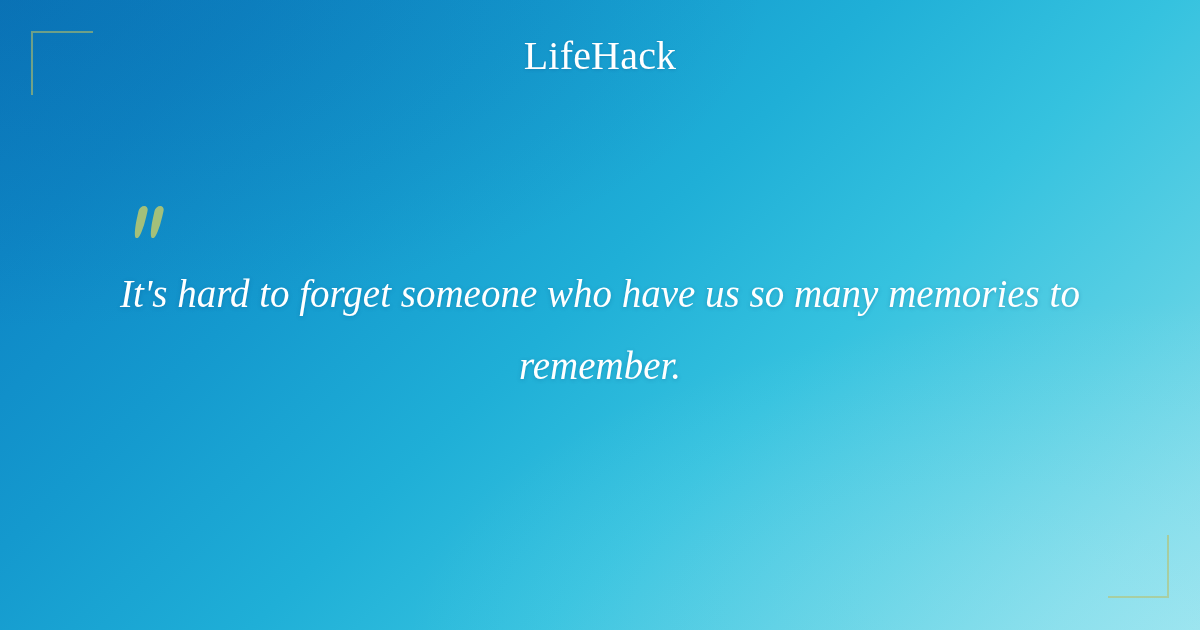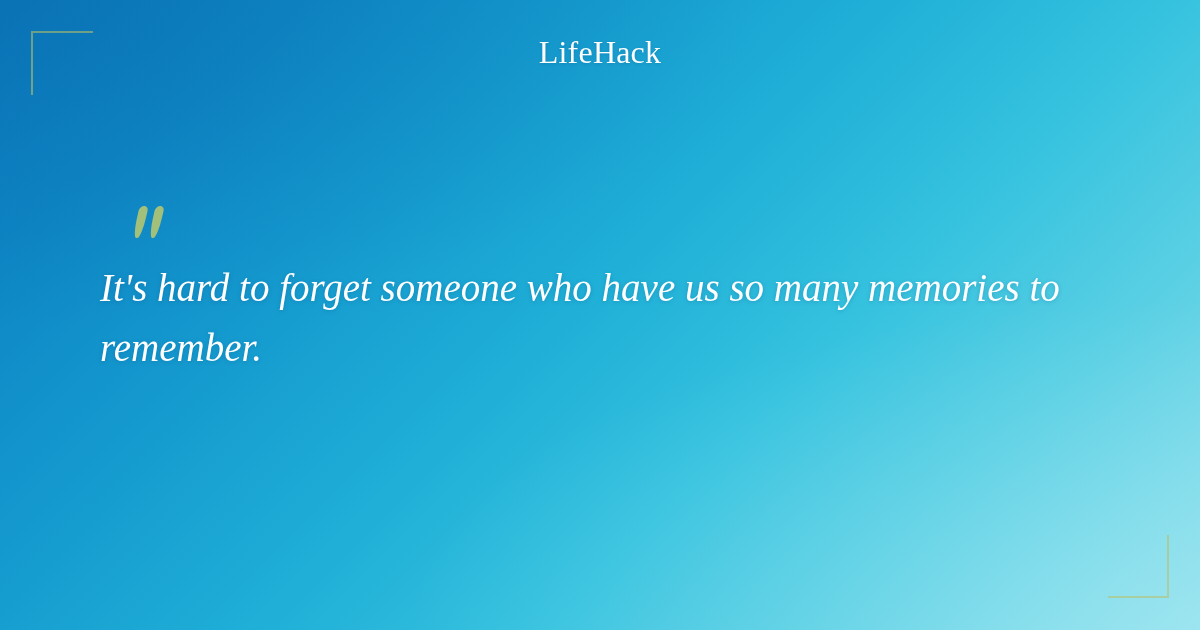--- a/index.html
+++ b/index.html
@@ -78,21 +78,21 @@
     position: absolute;
     left: 0;
     top: 36px;
     width: 1200px;
     text-align: center;
     z-index: 3;
   }
   #brand-wordmark {
     display: inline-block;
     font-family: "Liberation Serif", "DejaVu Serif", serif;
-    font-size: 32px;
+    font-size: 40px;
     line-height: 1;
     font-weight: 400;
     color: #FFFFFF;
     letter-spacing: 0.2px;
     text-shadow: 0 1px 3px rgba(4,70,120,0.22);
   }
 
   
   #quote-block {
     position: absolute;
@@ -117,26 +117,26 @@
     border-radius: 60% 60% 50% 50% / 18% 18% 82% 82%;
     transform: skewX(-13deg);
     display: block;
   }
   #quote-mark i.q1 { left: 2px; }
   #quote-mark i.q2 { left: 18px; }
 
   #quote-text {
     margin-top: 16px;
     width: 1000px;
-    text-align: left;
+    text-align: center;
     font-family: "Liberation Serif", "DejaVu Serif", serif;
     font-style: italic;
     font-weight: 400;
     font-size: 39px;
-    line-height: 60px;
+    line-height: 72px;
     color: #FFFFFF;
     text-shadow: 0 1px 4px rgba(6,78,130,0.28);
     white-space: pre-line;
   }
 </style>
 </head>
 <body>
 
 <div id="card">
 

